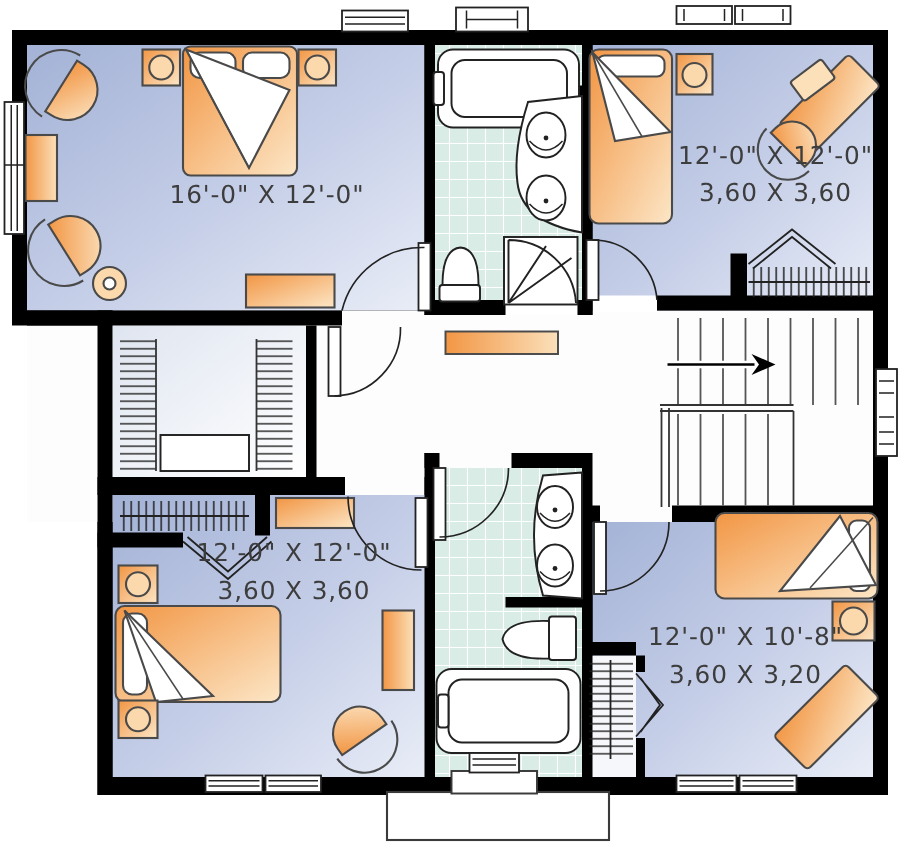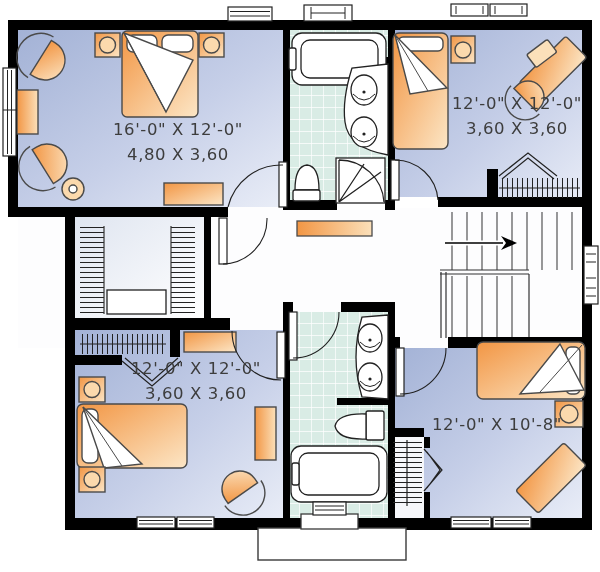--- a/index.html
+++ b/index.html
@@ -327,26 +327,26 @@
     <rect x="301" y="514" width="57" height="15" fill="#fff" stroke="#3a3a3a" stroke-width="1.3"></rect>
     <g>
       <rect x="313" y="502" width="33" height="13" fill="#fff" stroke="#222" stroke-width="1.2"></rect>
       <path d="M315,506 H344 M315,510 H344" fill="none" stroke="#222" stroke-width="1"></path>
     </g>
   </g>
 </svg>
 
   <div class="dim-label" style="left:78px;top:117px;width:200px;">
     <div>16'-0" X 12'-0"</div>
-    <div>4,80 X 3,60</div>
   </div>
   <div class="dim-label" style="left:427px;top:91px;width:180px;">
     <div>12'-0" X 12'-0"</div>
     <div>3,60 X 3,60</div>
   </div>
   <div class="dim-label" style="left:106px;top:356px;width:180px;">
     <div>12'-0" X 12'-0"</div>
     <div>3,60 X 3,60</div>
   </div>
   <div class="dim-label" style="left:407px;top:412px;width:180px;">
     <div>12'-0" X 10'-8"</div>
+    <div>3,60 X 3,20</div>
   </div>
 </div>
 
 </body></html>

